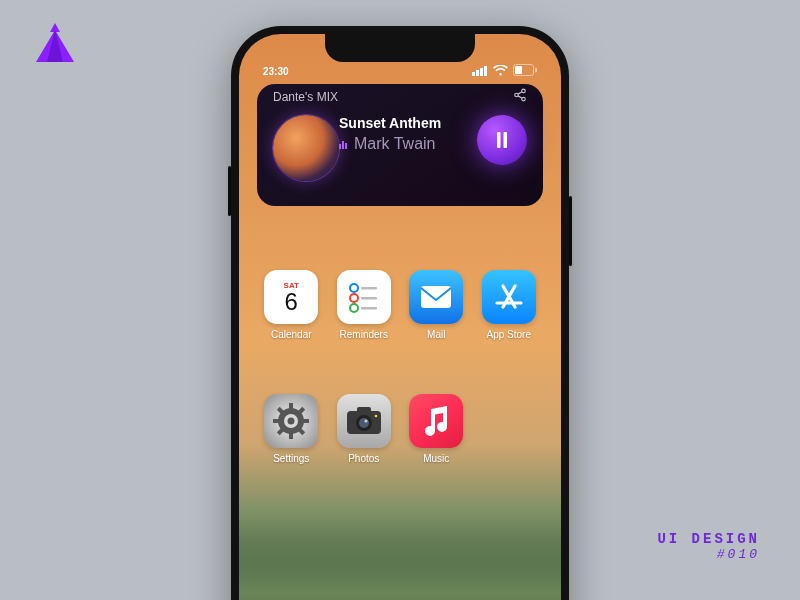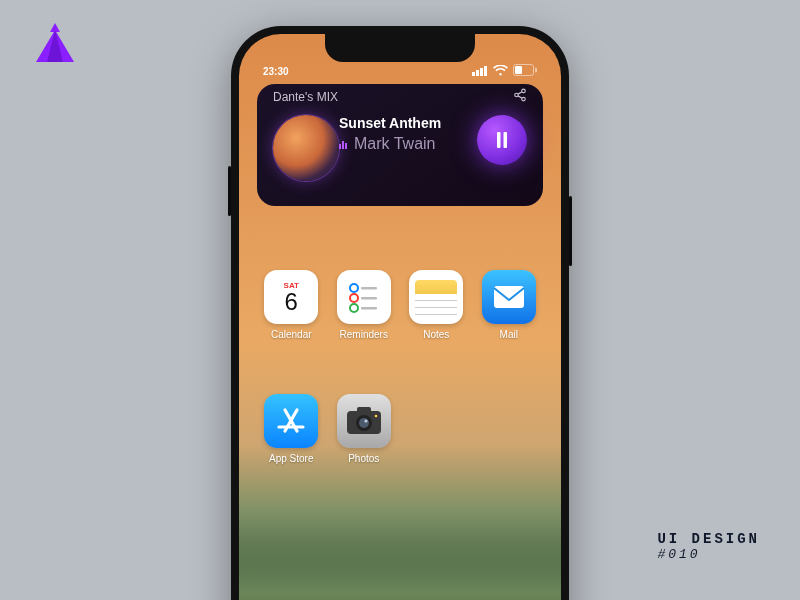--- a/index.html
+++ b/index.html
@@ -11,24 +11,24 @@
   position: relative;
   overflow: hidden;
 }
 .logo {
   position: absolute;
   top: 20px; left: 30px;
 }
 .caption {
   position: absolute;
   bottom: 38px; right: 40px;
-  text-align: left;
+  text-align: right;
   font-family: "Courier New", monospace;
   letter-spacing: 3px;
-  color: #0f172a;
+  color: #6d28d9;
 }
 .caption .line1 { font-size: 14px; font-weight: 600; }
 .caption .line2 { font-size: 13px; font-style: italic; }
 .phone {
   position: absolute;
   top: 26px;
   left: 50%;
   transform: translateX(-50%);
   width: 338px;
   height: 700px;
@@ -236,29 +236,20 @@
               <rect x="16" y="9" width="16" height="2.5" rx="1" fill="#bbb"></rect>
             <circle cx="9" cy="20" r="4" fill="none" stroke="#ff3b30" stroke-width="2"></circle>
               <rect x="16" y="19" width="16" height="2.5" rx="1" fill="#bbb"></rect>
             <circle cx="9" cy="30" r="4" fill="none" stroke="#30b14c" stroke-width="2"></circle>
               <rect x="16" y="29" width="16" height="2.5" rx="1" fill="#bbb"></rect>
           </svg>
         </div>
         <div class="app-label">Reminders</div>
       </div>
 
-      <div class="app">
-        <div class="app-icon icon-notes">
-          <div class="nt-top"></div>
-            <div class="nt-line"></div>
-            <div class="nt-line"></div>
-            <div class="nt-line"></div>
-        </div>
-        <div class="app-label">Notes</div>
-      </div>
 
       <div class="app">
         <div class="app-icon icon-mail">
           <svg width="36" height="26" viewBox="0 0 36 26">
               <rect x="3" y="2" width="30" height="22" rx="3" fill="#fff"></rect>
               <path d="M3 4 L18 16 L33 4" fill="none" stroke="#1d8fe8" stroke-width="2"></path>
             </svg>
         </div>
         <div class="app-label">Mail</div>
       </div>
@@ -267,31 +258,61 @@
         <div class="app-icon icon-appstore">
           <svg width="36" height="36" viewBox="0 0 36 36" stroke="#fff" stroke-width="3.2" stroke-linecap="round" fill="none">
             <line x1="12" y1="28" x2="24" y2="7"></line>
               <line x1="24" y1="28" x2="12" y2="7"></line>
               <line x1="6" y1="24" x2="30" y2="24"></line>
           </svg>
         </div>
         <div class="app-label">App Store</div>
       </div>
 
+      <div class="app">
+        <div class="app-icon icon-settings">
+          <svg width="40" height="40" viewBox="0 0 40 40">
+              <g transform="translate(20,20)" fill="#565656">
+            <circle r="13"></circle>
+                <g>
+                  <rect x="-2" y="-18" width="4" height="7"></rect>
+                  <rect x="-2" y="-18" width="4" height="7" transform="rotate(45)"></rect>
+                  <rect x="-2" y="-18" width="4" height="7" transform="rotate(90)"></rect>
+                  <rect x="-2" y="-18" width="4" height="7" transform="rotate(135)"></rect>
+                  <rect x="-2" y="-18" width="4" height="7" transform="rotate(180)"></rect>
+                  <rect x="-2" y="-18" width="4" height="7" transform="rotate(225)"></rect>
+                  <rect x="-2" y="-18" width="4" height="7" transform="rotate(270)"></rect>
+                  <rect x="-2" y="-18" width="4" height="7" transform="rotate(315)"></rect>
+                </g>
+            <circle r="7" fill="#d8d8d8"></circle>
+                <circle r="3.5" fill="#565656"></circle>
+              </g>
+            </svg>
+        </div>
+        <div class="app-label">Settings</div>
+      </div>
 
       <div class="app">
         <div class="app-icon icon-camera">
           <svg width="40" height="32" viewBox="0 0 40 32">
               <rect x="3" y="6" width="34" height="23" rx="4" fill="#3a3a3a"></rect>
               <rect x="13" y="2" width="14" height="6" rx="2" fill="#3a3a3a"></rect>
               <circle cx="20" cy="18" r="8" fill="#222"></circle>
               <circle cx="20" cy="18" r="5" fill="#4c5a6e"></circle>
               <circle cx="22" cy="16" r="1.6" fill="#bcd"></circle>
               <circle cx="32" cy="11" r="1.3" fill="#ffd24a"></circle>
             </svg>
         </div>
         <div class="app-label">Photos</div>
       </div>
 
+      <div class="app">
+        <div class="app-icon icon-music">
+          <svg width="30" height="32" viewBox="0 0 30 32" fill="#fff">
+              <path d="M10 4 L26 1 V22 A5 5 0 1 1 22 17 V8 L14 9.5 V26 A5 5 0 1 1 10 21 Z"></path>
+            </svg>
+        </div>
+        <div class="app-label">Music</div>
+      </div>
 
     </div>
   </div>
 </div>
 
 </body></html>

